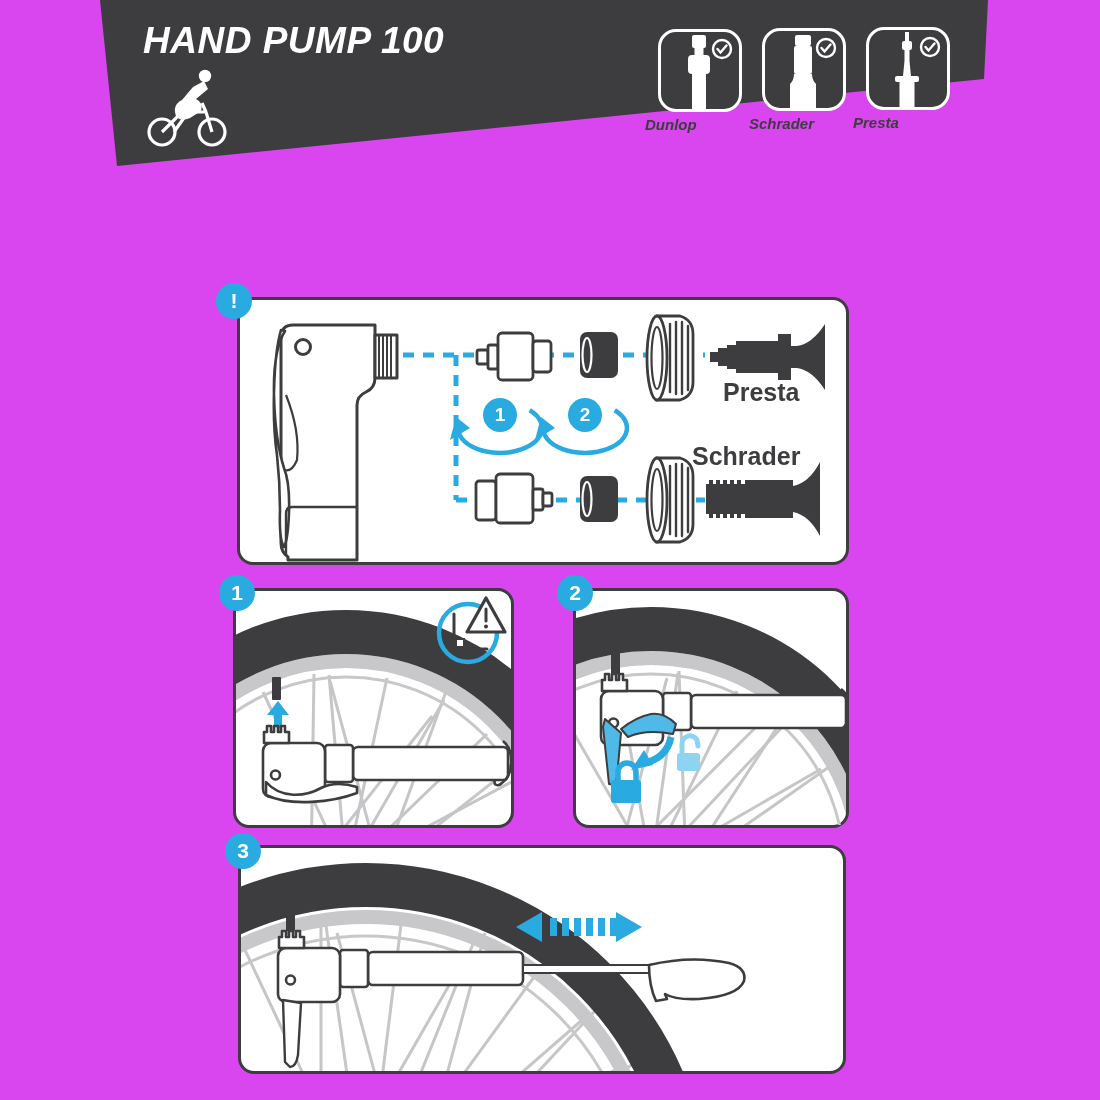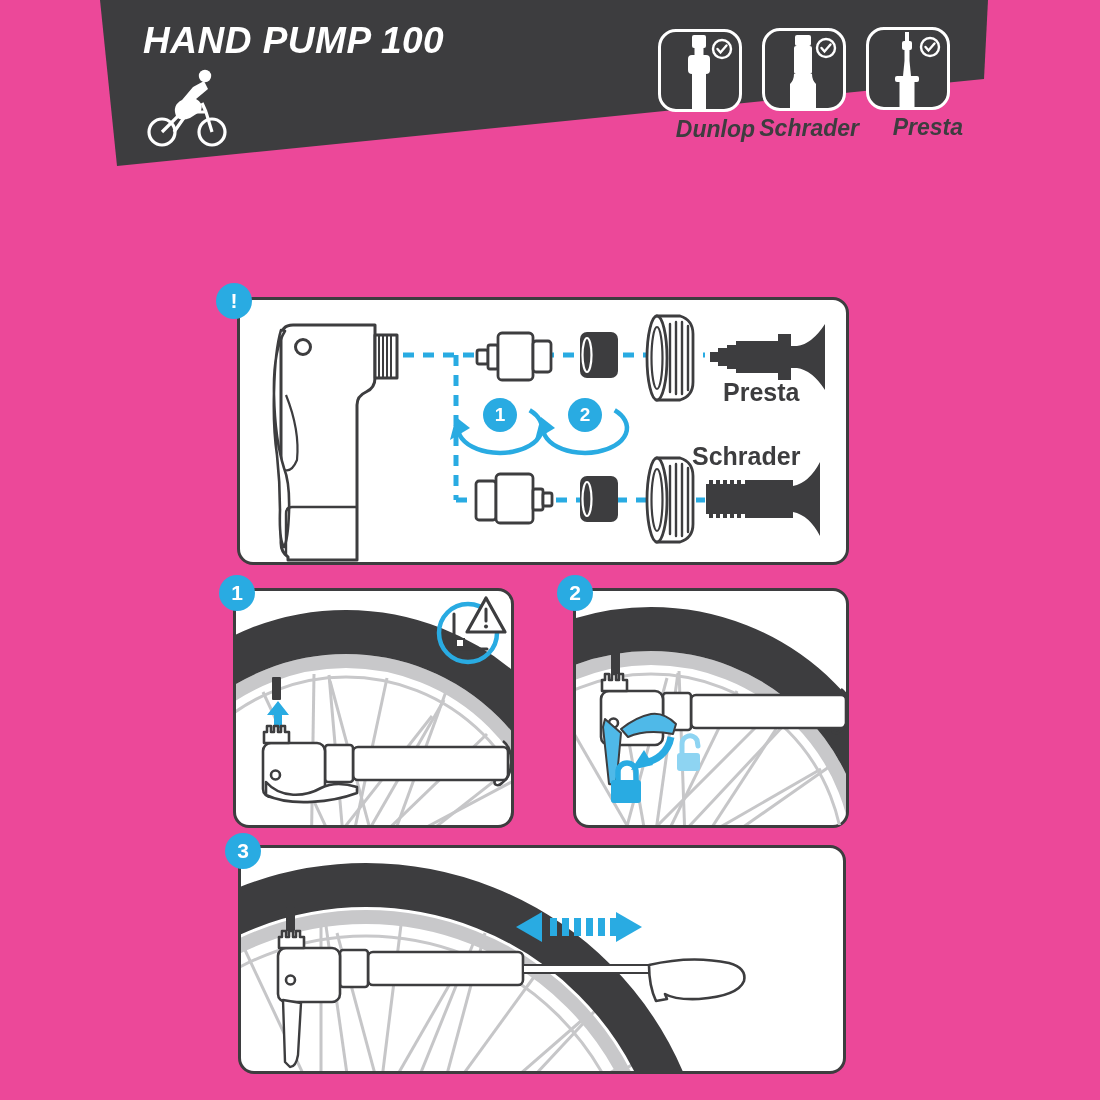--- a/index.html
+++ b/index.html
@@ -1,29 +1,29 @@
 <!DOCTYPE html>
 <html><head>
 <meta charset="utf-8">
 <style>
   html,body{margin:0;padding:0;background:#fff;}
-  #canvas{position:relative;width:1100px;height:1100px;background:#ec4899;overflow:hidden;
+  #canvas{position:relative;width:1100px;height:1100px;background:#d946ef;overflow:hidden;
           font-family:"Liberation Sans","DejaVu Sans",sans-serif;}
   .abs{position:absolute;}
   
   #banner-svg{position:absolute;left:0;top:0;}
   #page-title{position:absolute;left:143px;top:20px;width:520px;
     font-size:37px;font-weight:bold;font-style:italic;color:#fff;letter-spacing:.5px;}
   
   .valve-card{position:absolute;width:84px;height:83px;background:#3D3D3F;
     border:3.5px solid #fff;border-radius:18px;box-sizing:border-box;}
   .valve-card svg.glyph{position:absolute;left:0;bottom:0;}
   .valve-card svg.check{position:absolute;right:4px;top:4px;}
-  .valve-label{position:absolute;width:110px;text-align:right;
-    font-size:23px;font-weight:bold;font-style:italic;color:#3D3D3F;}
+  .valve-label{position:absolute;width:110px;text-align:left;
+    font-size:15px;font-weight:bold;font-style:italic;color:#3D3D3F;}
   
   .panel{position:absolute;border:3px solid #3D3D3F;border-radius:16px;background:#fff;box-sizing:content-box;}
   .panel .illu{position:absolute;left:0;top:0;border-radius:13px;overflow:hidden;}
   .badge{position:absolute;width:36px;height:36px;border-radius:50%;background:#29ABE2;
     color:#fff;font-weight:bold;font-size:21px;line-height:36px;text-align:center;z-index:5;}
   .mini-badge{position:absolute;width:34px;height:34px;border-radius:50%;background:#29ABE2;
     color:#fff;font-weight:bold;font-size:19px;line-height:34px;text-align:center;z-index:4;}
   .part-label{position:absolute;font-size:25px;font-weight:bold;color:#3D3D3F;z-index:3;}
 </style>
 </head>

